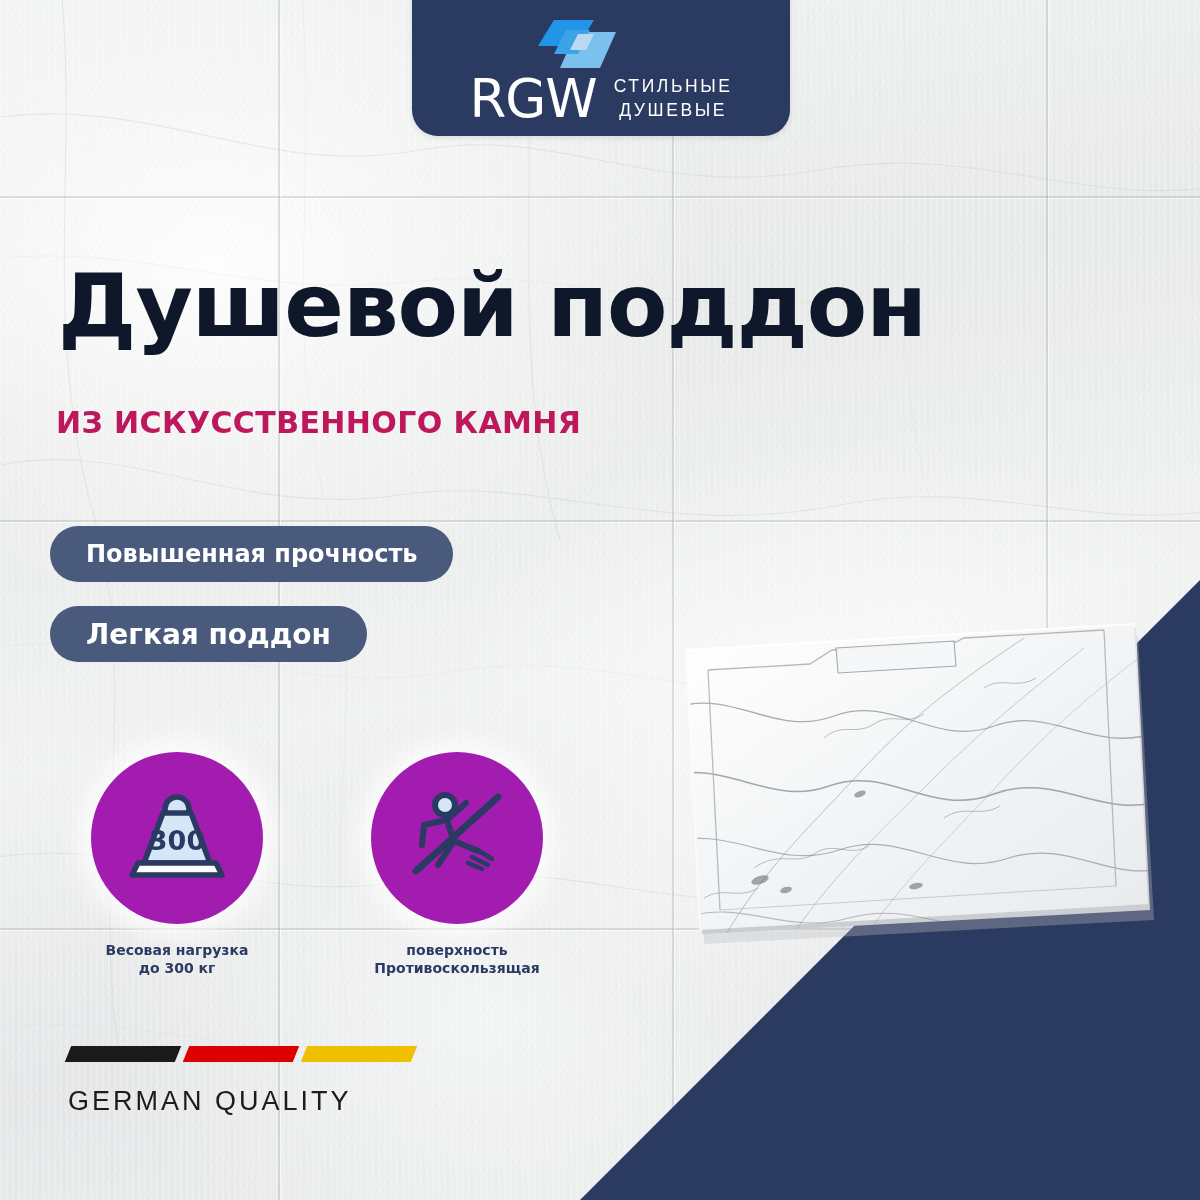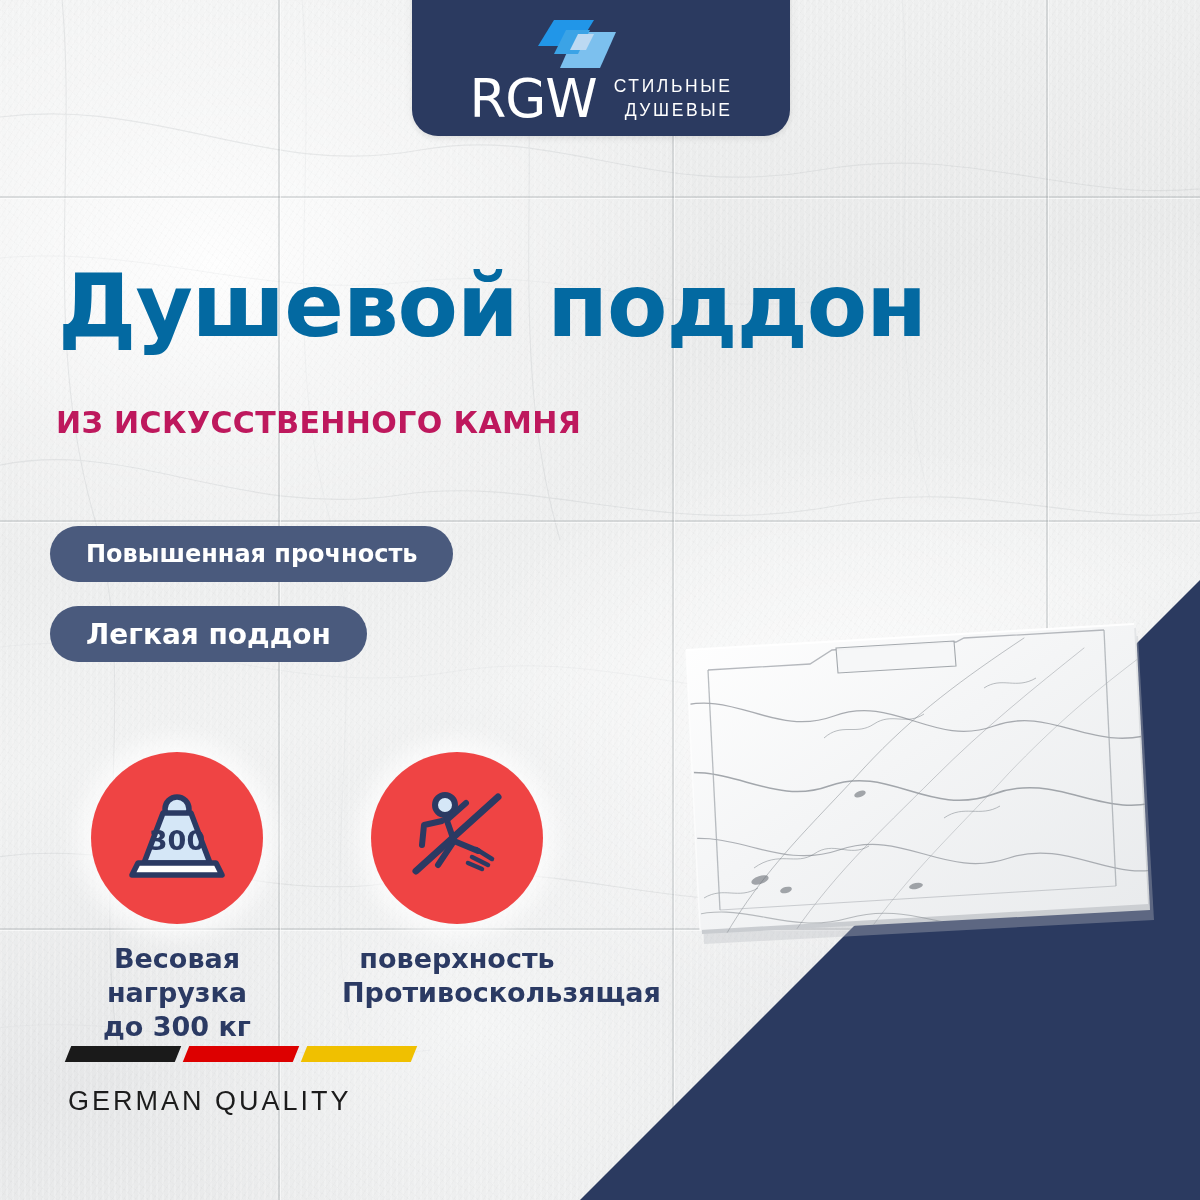--- a/index.html
+++ b/index.html
@@ -82,30 +82,30 @@
     letter-spacing: -1px;
     line-height: 1;
     font-family: "DejaVu Sans", sans-serif;
   }
   .logo-tagline {
     color: #ffffff;
     font-size: 17.5px;
     font-weight: 400;
     letter-spacing: 2.6px;
     line-height: 1.32;
-    text-align: right;
+    text-align: center;
     font-family: "Liberation Sans", sans-serif;
   }
 
   
   .headline {
     position: absolute;
     left: 58px;
     top: 262px;
-    color: #0369a1;
+    color: #0f172a;
     font-size: 88px;
     font-weight: bold;
     letter-spacing: -1px;
     line-height: 1;
     white-space: nowrap;
     font-family: "DejaVu Sans", sans-serif;
   }
   .subheadline {
     position: absolute;
     left: 56px;
@@ -150,30 +150,30 @@
     width: 230px;
     text-align: center;
   }
   .feature-1 { left: 62px; top: 752px; }
   .feature-2 { left: 342px; top: 752px; }
   .icon-circle {
     width: 172px;
     height: 172px;
     margin: 0 auto;
     border-radius: 50%;
-    background: #ef4444;
+    background: #a21caf;
     display: flex;
     align-items: center;
     justify-content: center;
     box-shadow: 0 0 22px 14px rgba(253,253,253,0.75);
   }
   .feature-caption {
     margin-top: 18px;
     color: #2b3a63;
-    font-size: 27px;
+    font-size: 14px;
     font-weight: bold;
     line-height: 1.26;
     font-family: "DejaVu Sans", sans-serif;
   }
 
   
   .gq {
     position: absolute;
     left: 68px;
     top: 1046px;

